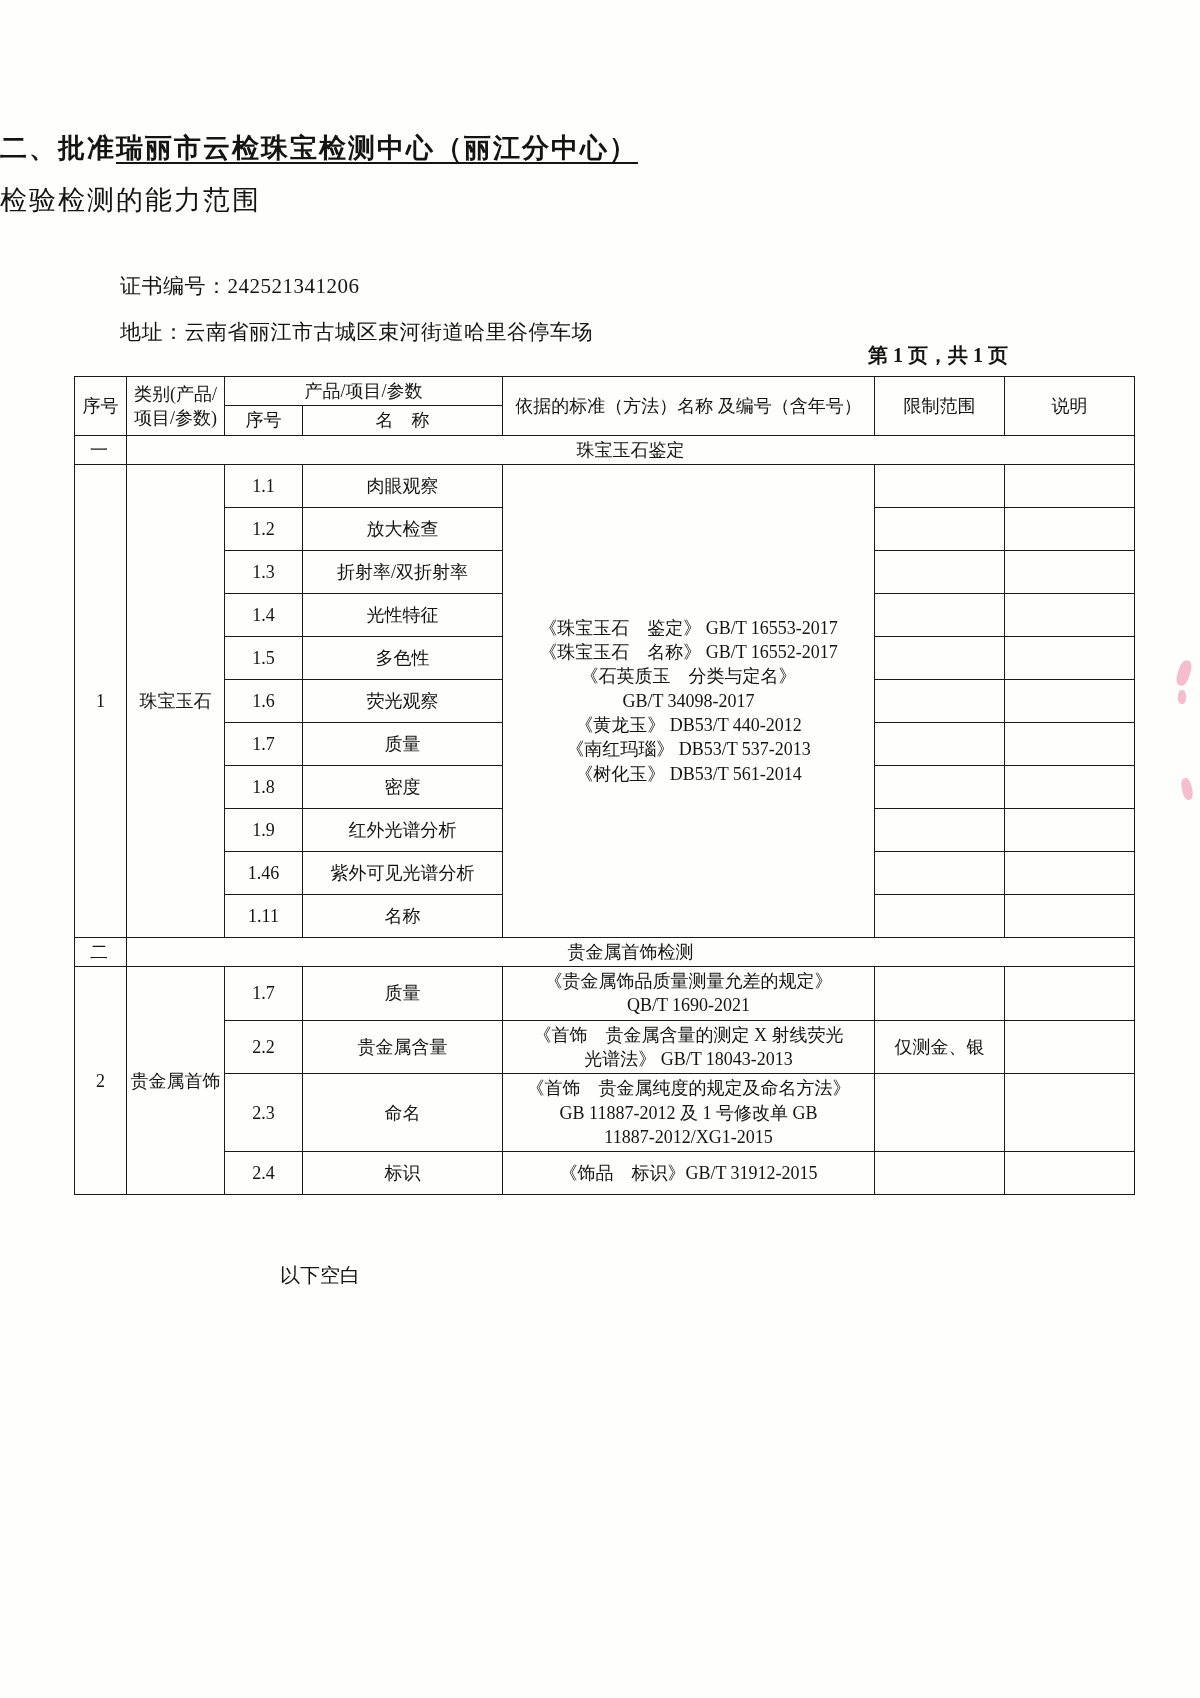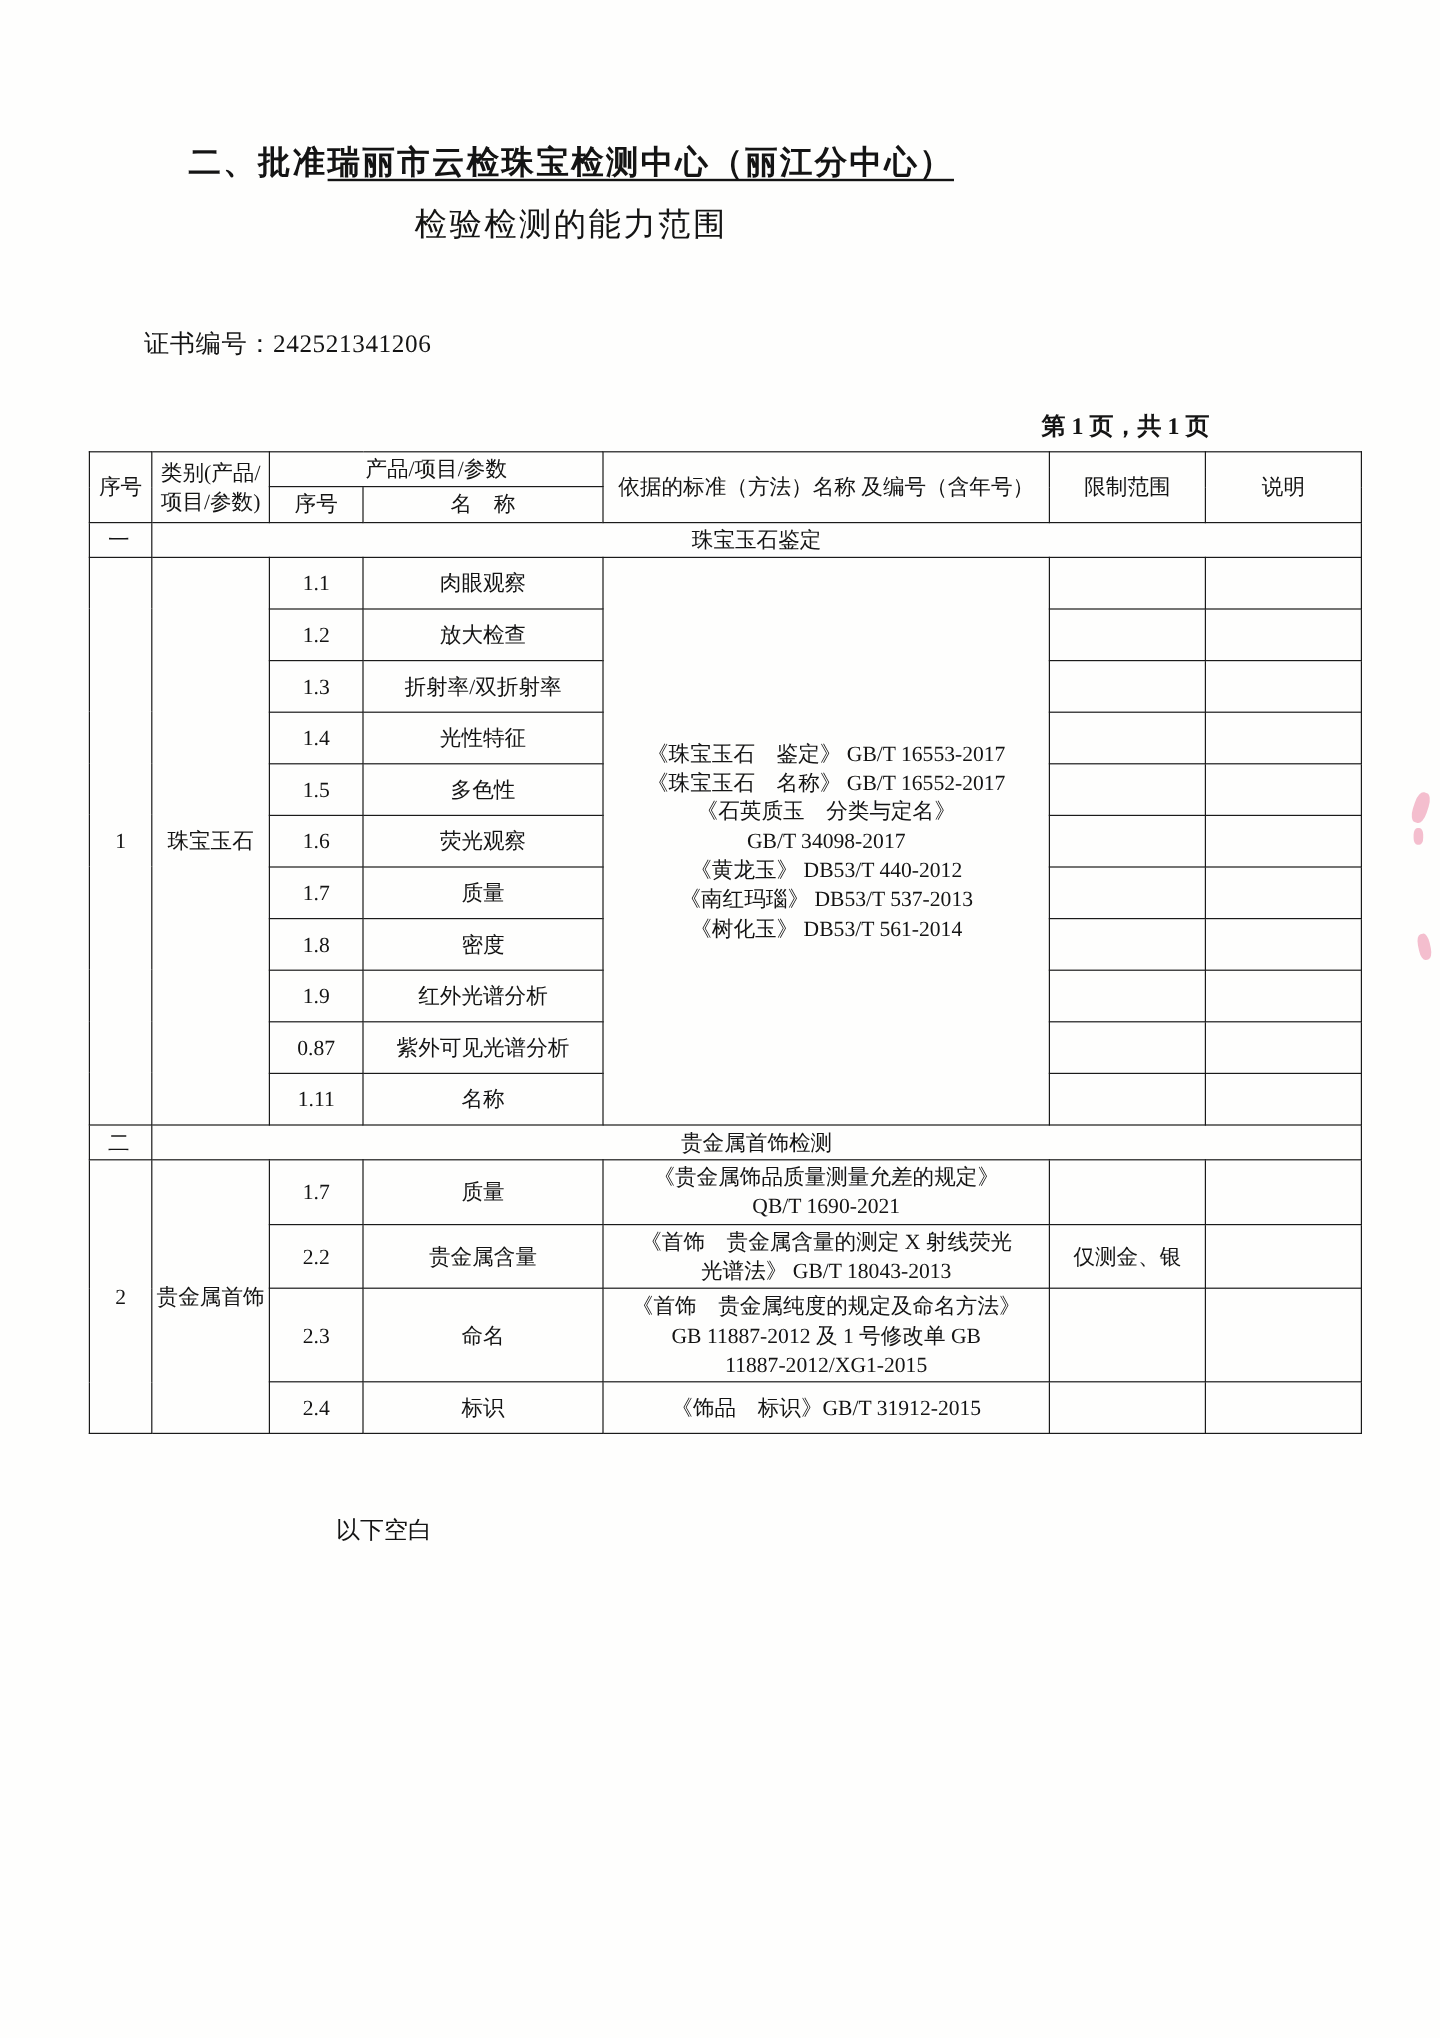--- a/index.html
+++ b/index.html
@@ -16,24 +16,23 @@
     overflow: hidden;
   }
   .page {
     position: absolute;
     inset: 0;
     background: #fefefd;
   }
   
   .title-block {
     position: absolute;
-    top: 117px;
+    top: 130px;
     left: 0;
     width: 952px;
-    text-align: center;
   }
   .title-line1 {
     font-size: 27px;
     font-weight: bold;
     letter-spacing: 2px;
     white-space: nowrap;
   }
   .title-line1 .underlined {
     text-decoration: underline;
     text-underline-offset: 5px;
@@ -128,20 +127,23 @@
     <div class="title-line1">
       <span>二、批准</span><span class="underlined">瑞丽市云检珠宝检测中心（丽江分中心）</span>
     </div>
     <div class="title-line2">检验检测的能力范围</div>
   </div>
 
   <div class="meta meta-cert">
     <span>证书编号：</span><span>242521341206</span>
   </div>
 
+  <div class="meta meta-addr">
+    <span>地址：</span><span>云南省丽江市古城区束河街道哈里谷停车场</span>
+  </div>
 
   <div class="page-count">第 1 页，共 1 页</div>
 
   <table class="cap">
     <colgroup>
       <col class="col-seq">
         <col class="col-cat">
         <col class="col-subseq">
         <col class="col-name">
         <col class="col-std">
@@ -232,21 +234,21 @@
         <td></td>
         <td></td>
       </tr>
       <tr class="r">
         <td>1.9</td>
         <td>红外光谱分析</td>
         <td></td>
         <td></td>
       </tr>
       <tr class="r">
-        <td>0.87</td>
+        <td>1.46</td>
         <td>紫外可见光谱分析</td>
         <td></td>
         <td></td>
       </tr>
       <tr class="r">
         <td>1.11</td>
         <td>名称</td>
         <td></td>
         <td></td>
       </tr>

